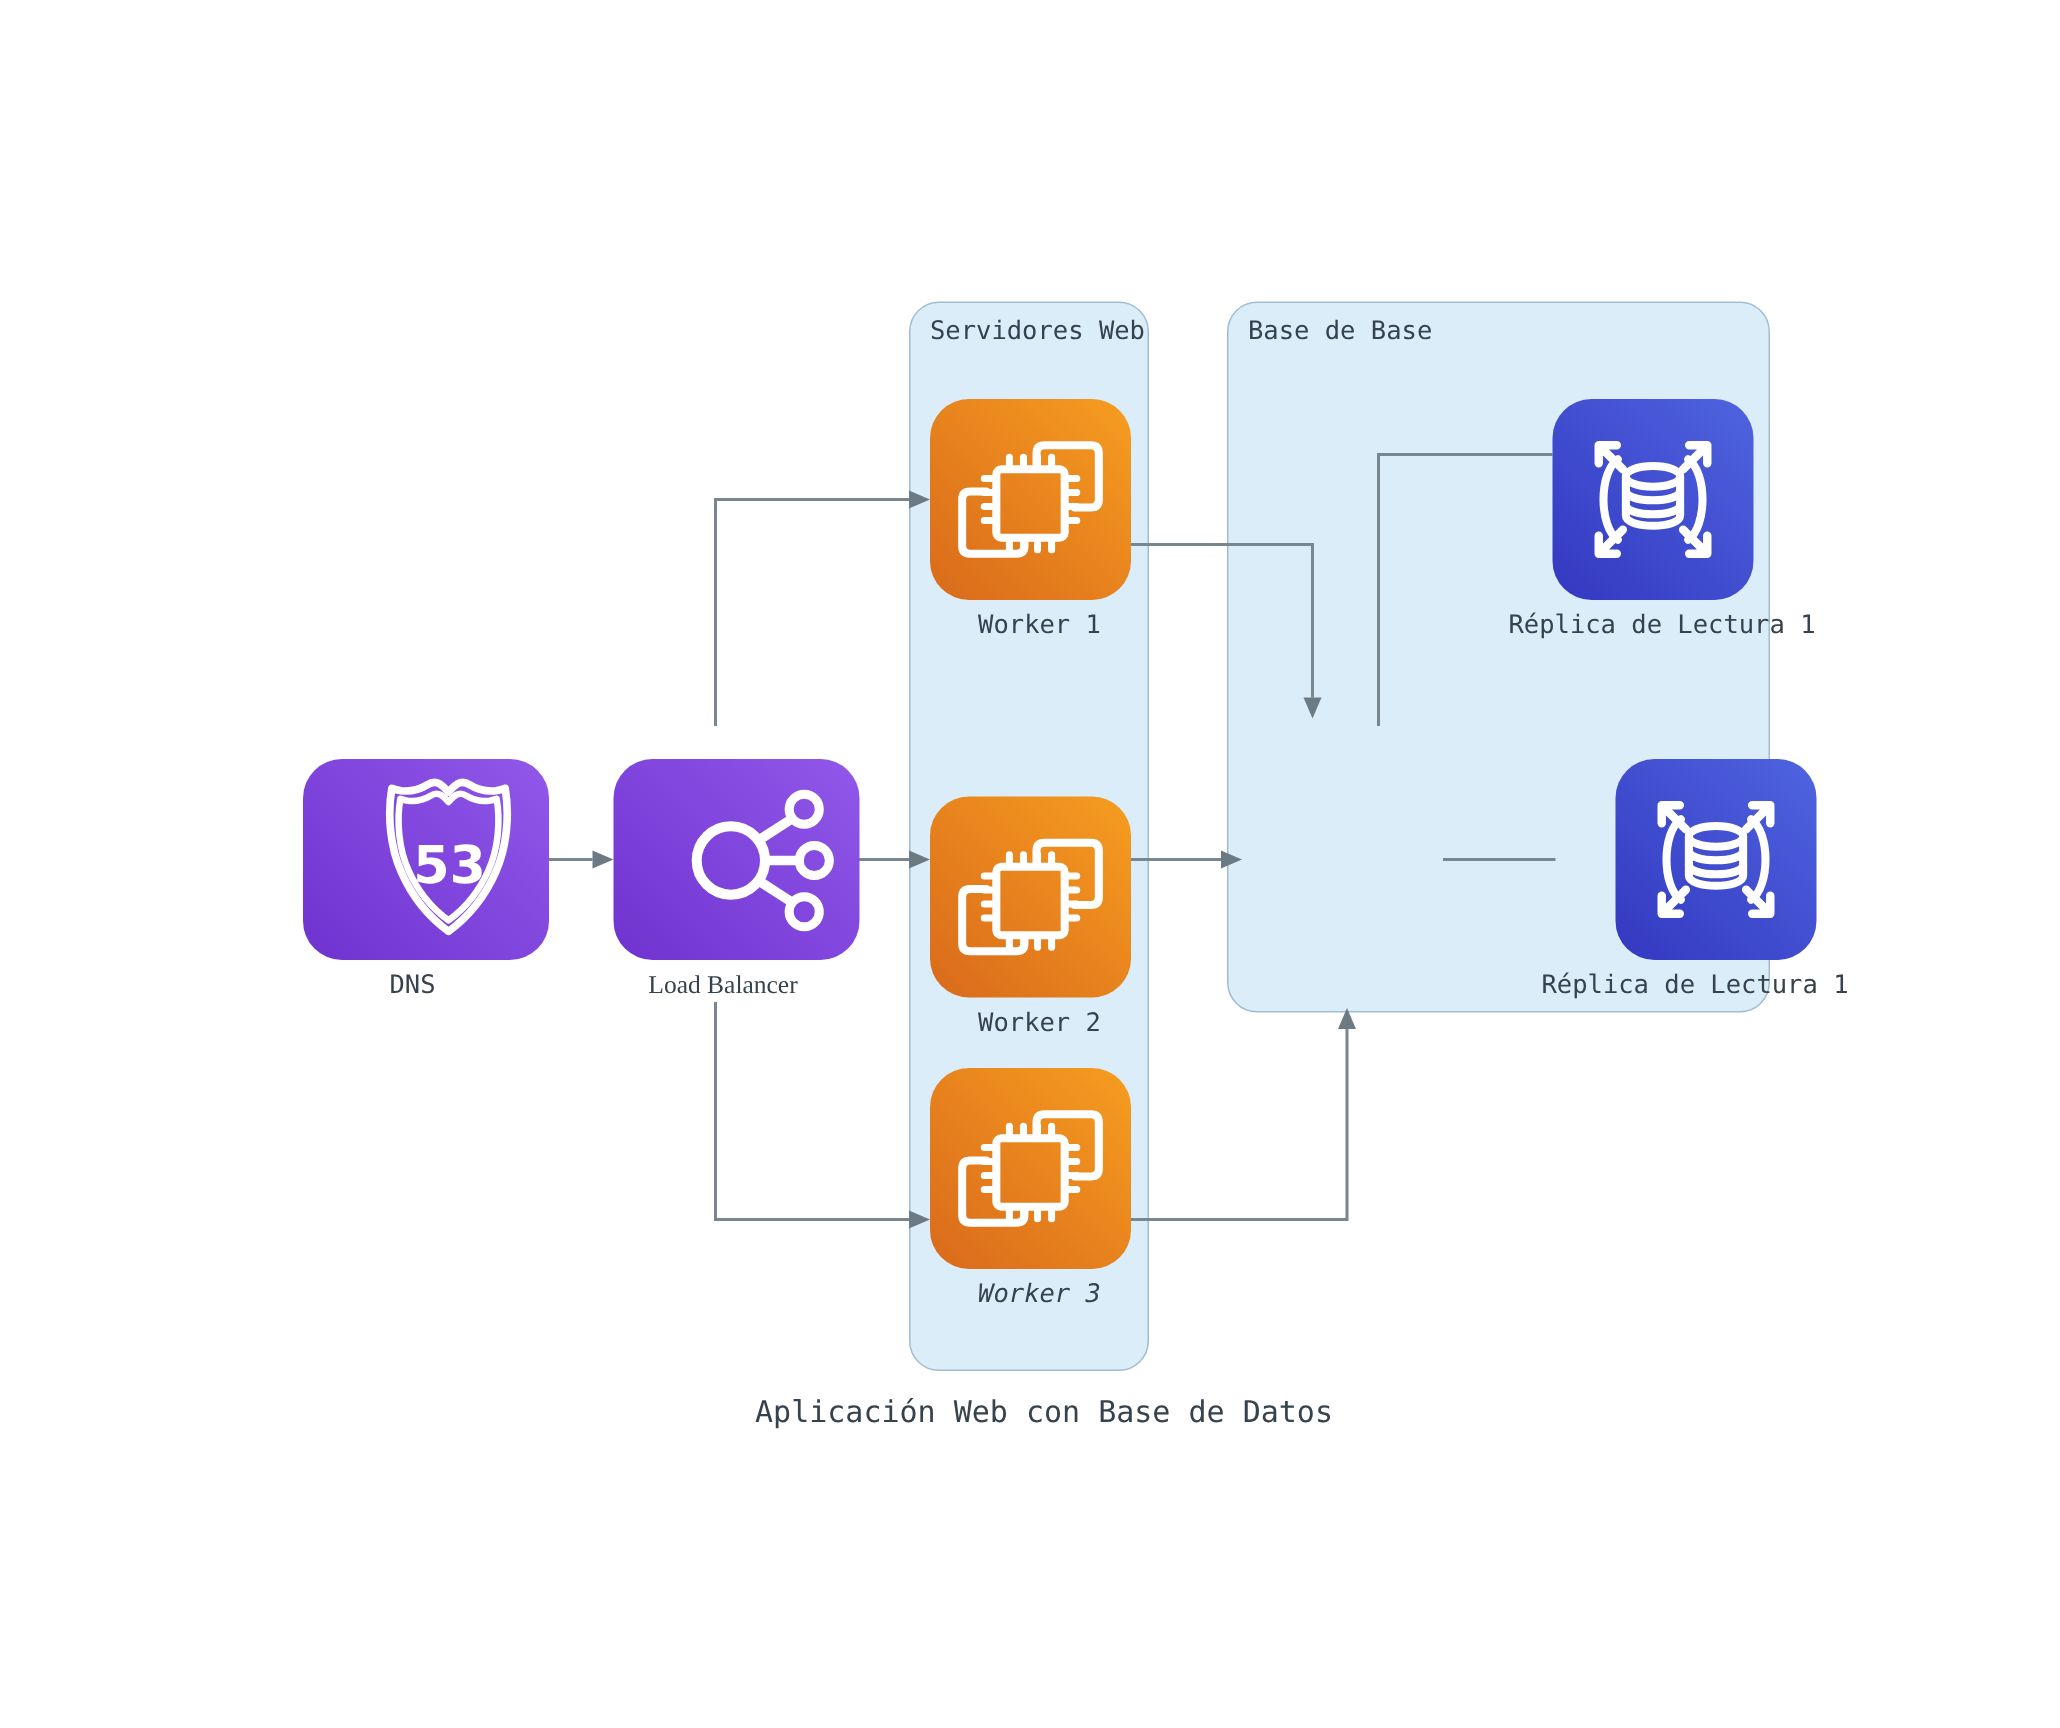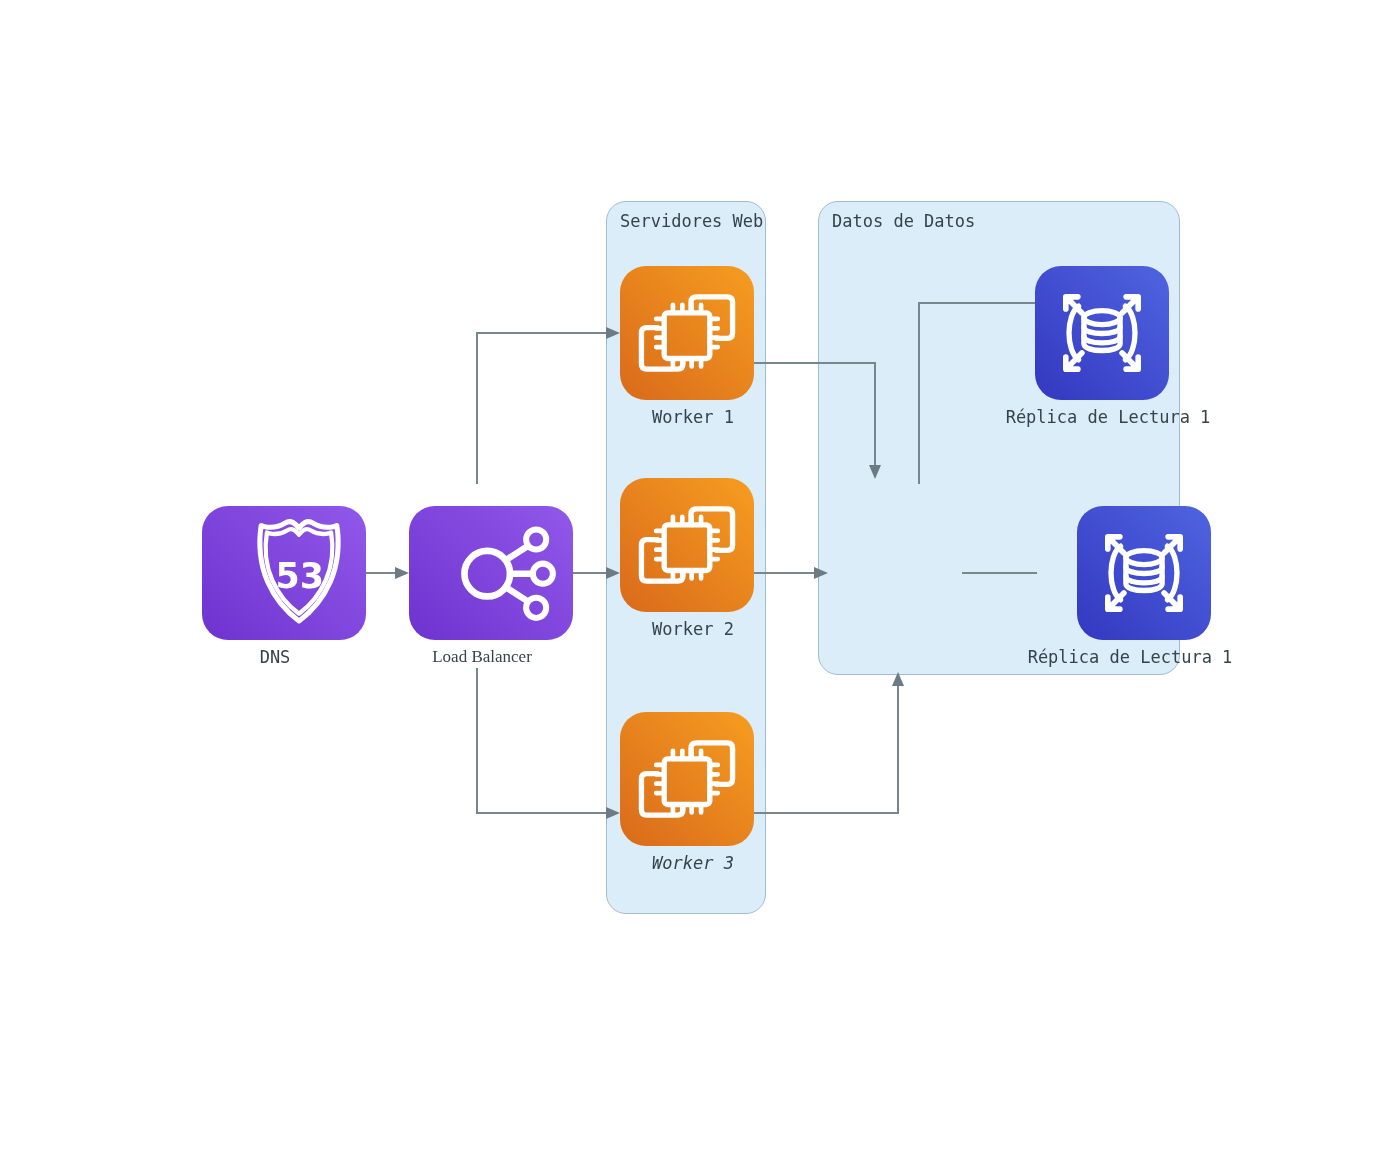--- a/index.html
+++ b/index.html
@@ -38,21 +38,21 @@
 </head>
 <body>
 
 <div class="canvas">
 
   <div class="group" style="left:596px;top:201px;width:160px;height:713px;">
     <div class="group-label">Servidores Web</div>
   </div>
 
   <div class="group" style="left:808px;top:201px;width:362px;height:474px;">
-    <div class="group-label">Datos de Datos</div>
+    <div class="group-label">Base de Base</div>
   </div>
 
   <svg class="wires" width="1373" height="1152" viewBox="0 0 1373 1152">
     <g>
       <polyline class="wire" points="326,573 385,573"></polyline>
       <polygon class="head" points="399,573 385,567 385,579"></polygon>
     </g>
     <g>
       <polyline class="wire" points="467,484 467,333 596,333"></polyline>
       <polygon class="head" points="610,333 596,327 596,339"></polygon>
@@ -119,21 +119,21 @@
         <rect class="glyph" stroke-width="4" x="33" y="35" width="34" height="34" rx="2.5"></rect>
         <path class="glyph" stroke-width="3.5" stroke-linecap="butt" d="M39.5 35 V29 M46.5 35 V29 M53.5 35 V29 M60.5 35 V29
              M39.5 69 V75 M46.5 69 V75 M53.5 69 V75 M60.5 69 V75
              M33 39.5 H27 M33 46.5 H27 M33 53.5 H27 M33 60.5 H27
              M67 39.5 H73 M67 46.5 H73 M67 53.5 H73 M67 60.5 H73"></path>
       </svg>
     </div>
     <div class="node-label">Worker 1</div>
   </div>
 
-  <div class="node" style="left:610px;top:478px;">
+  <div class="node" style="left:610px;top:531px;">
     <div class="icon orange">
       <svg viewBox="0 0 100 100">
         <path class="glyph" stroke-width="4" d="M53 33 L53 27 Q53 23 57 23 L80 23 Q84 23 84 27 L84 50 Q84 54 80 54 L72 54"></path>
         <path class="glyph" stroke-width="4" d="M28 46 L20 46 Q16 46 16 50 L16 73 Q16 77 20 77 L43 77 Q47 77 47 73 L47 70"></path>
         <rect class="glyph" stroke-width="4" x="33" y="35" width="34" height="34" rx="2.5"></rect>
         <path class="glyph" stroke-width="3.5" stroke-linecap="butt" d="M39.5 35 V29 M46.5 35 V29 M53.5 35 V29 M60.5 35 V29
              M39.5 69 V75 M46.5 69 V75 M53.5 69 V75 M60.5 69 V75
              M33 39.5 H27 M33 46.5 H27 M33 53.5 H27 M33 60.5 H27
              M67 39.5 H73 M67 46.5 H73 M67 53.5 H73 M67 60.5 H73"></path>
       </svg>
@@ -182,14 +182,15 @@
              M65 65 L75.5 75.5 M68 77 L77 77 L77 68"></path>
         <ellipse class="glyph" stroke-width="4" cx="50" cy="38.5" rx="13.5" ry="5.2"></ellipse>
         <path class="glyph" stroke-width="4" d="M36.5 38.5 V58 C36.5 64.8 63.5 64.8 63.5 58 V38.5"></path>
         <path class="glyph" stroke-width="4" d="M36.5 45.5 C36.5 52 63.5 52 63.5 45.5 M36.5 52.5 C36.5 59 63.5 59 63.5 52.5"></path>
         <path class="glyph" stroke-width="4" d="M32.5 30 C23 36.5 23 63.5 32.5 70 M67.5 30 C77 36.5 77 63.5 67.5 70"></path>
       </svg>
     </div>
     <div class="node-label">Réplica de Lectura 1</div>
   </div>
 
+  <div class="diagram-title">Aplicación Web con Base de Datos</div>
 
 </div>
 
 </body></html>

